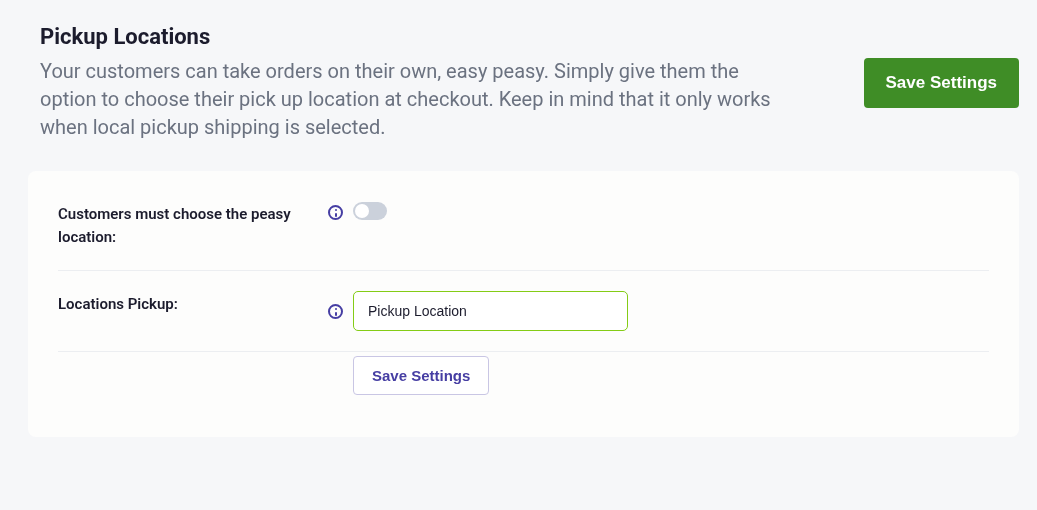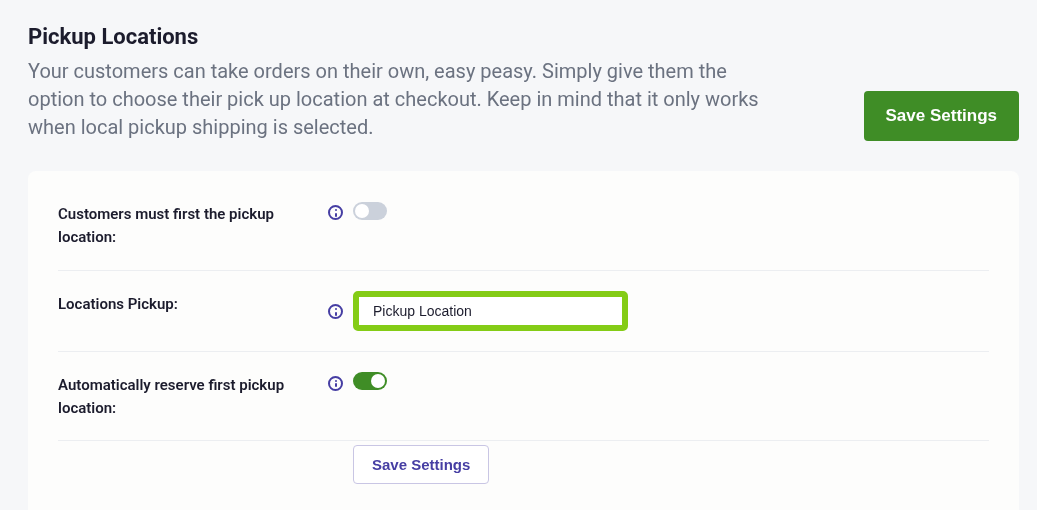--- a/index.html
+++ b/index.html
@@ -11,22 +11,22 @@
       font-family: -apple-system, BlinkMacSystemFont, "Segoe UI", Roboto, "Helvetica Neue", Arial, sans-serif;
       background: #f6f7f9;
       color: #1e1e2d;
       width: 1037px;
       height: 510px;
       overflow: hidden;
     }
     .header {
       display: flex;
       justify-content: space-between;
-      align-items: flex-end;
-      padding: 24px 18px 0 28px;
+      align-items: center;
+      padding: 24px 18px 0 40px;
     }
     .header-left {
       max-width: 740px;
     }
     .page-title {
       font-size: 22px;
       font-weight: 700;
       color: #1c1c2d;
       margin-bottom: 8px;
     }
@@ -137,21 +137,21 @@
     }
     .toggle.on {
       background: #3f8d26;
     }
     .toggle.on .knob {
       left: 18px;
     }
     .text-input {
       width: 275px;
       height: 40px;
-      border: 6px solid #84cc16;
+      border: 1px solid #84cc16;
       border-radius: 5px;
       padding: 0 14px;
       font-size: 14px;
       color: #1c1c2d;
       background: #fff;
     }
     .form-actions {
       margin-left: 295px;
       margin-top: 4px;
     }
@@ -176,44 +176,35 @@
   <div class="header-left">
     <h1 class="page-title">Pickup Locations</h1>
     <p class="page-description">Your customers can take orders on their own, easy peasy. Simply give them the option to choose their pick up location at checkout. Keep in mind that it only works when local pickup shipping is selected.</p>
   </div>
   <button class="save-btn">Save Settings</button>
 </div>
 
 <div class="card">
 
   <div class="form-row row-top-align">
-    <div class="label-col">Customers must first the pickup location:</div>
+    <div class="label-col">Customers must choose the peasy location:</div>
     <div class="control-col">
       <span class="info-icon"></span>
       <div class="toggle off">
         <div class="knob"></div>
       </div>
     </div>
   </div>
 
   <div class="form-row">
     <div class="label-col">Locations Pickup:</div>
     <div class="control-col">
       <span class="info-icon"></span>
       <input type="text" class="text-input" value="Pickup Location" style="">
     </div>
   </div>
 
-  <div class="form-row row-top-align">
-    <div class="label-col">Automatically reserve first pickup location:</div>
-    <div class="control-col">
-      <span class="info-icon"></span>
-      <div class="toggle on">
-        <div class="knob"></div>
-      </div>
-    </div>
-  </div>
 
   <div class="form-actions">
     <button class="save-btn-secondary">Save Settings</button>
   </div>
 
 </div>
 
 </body></html>

